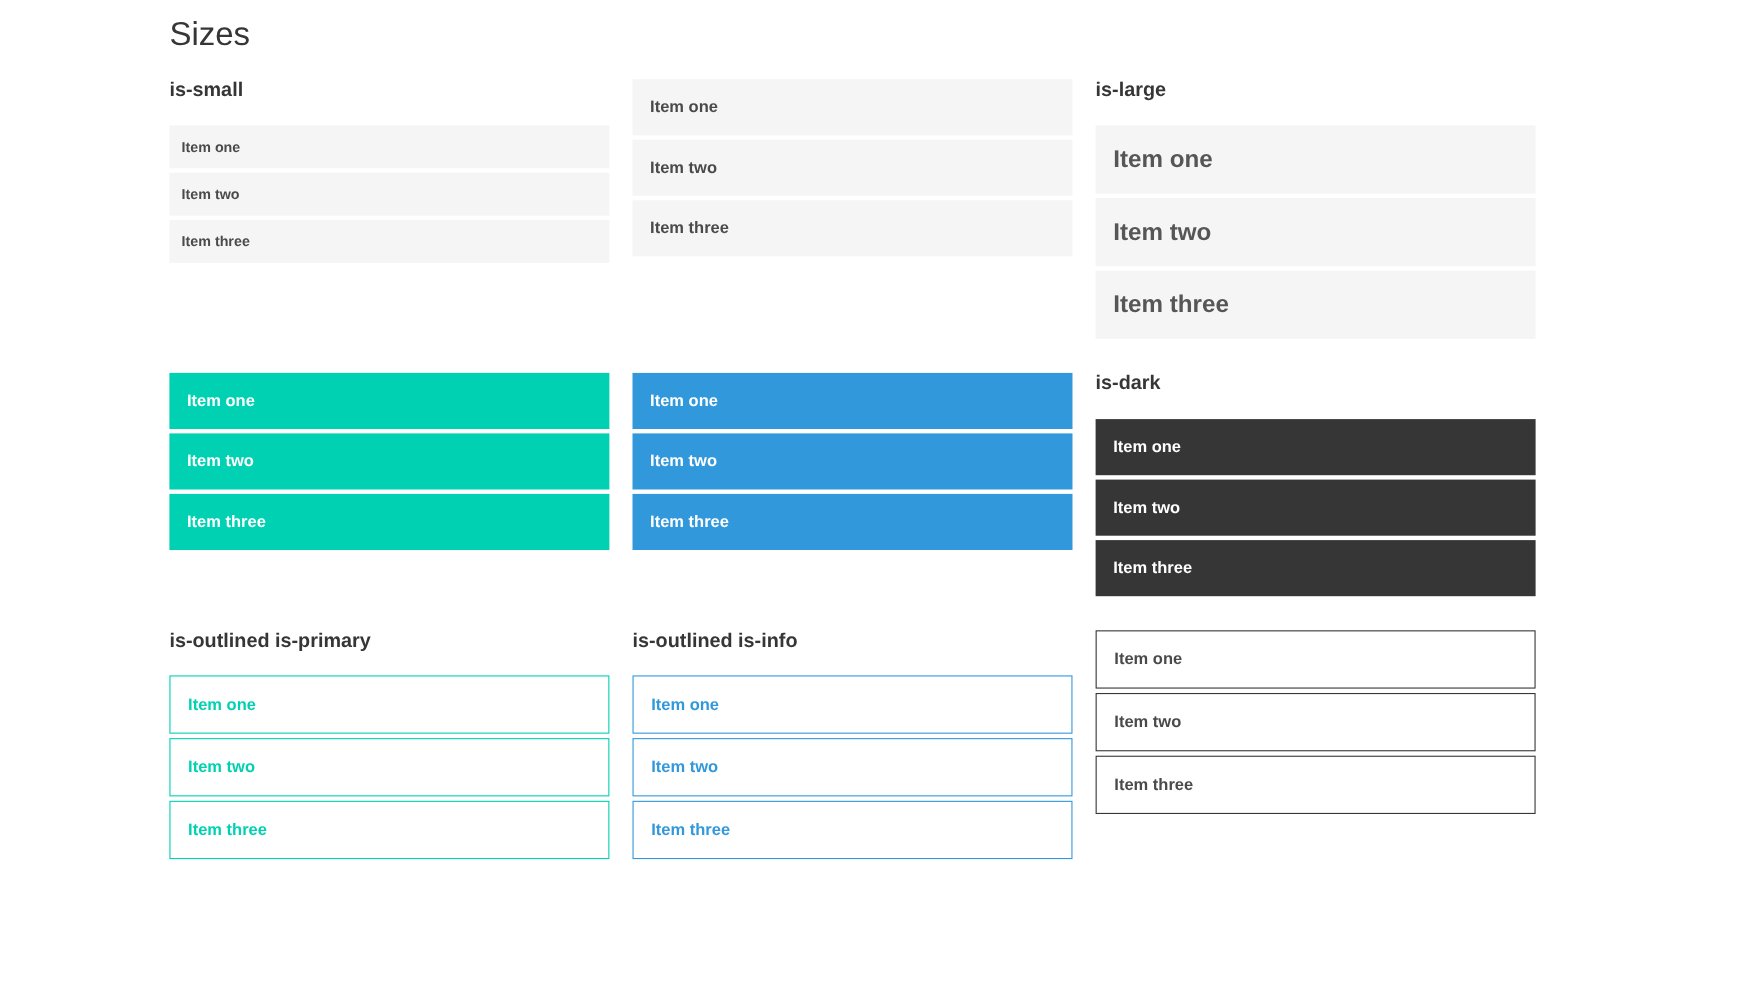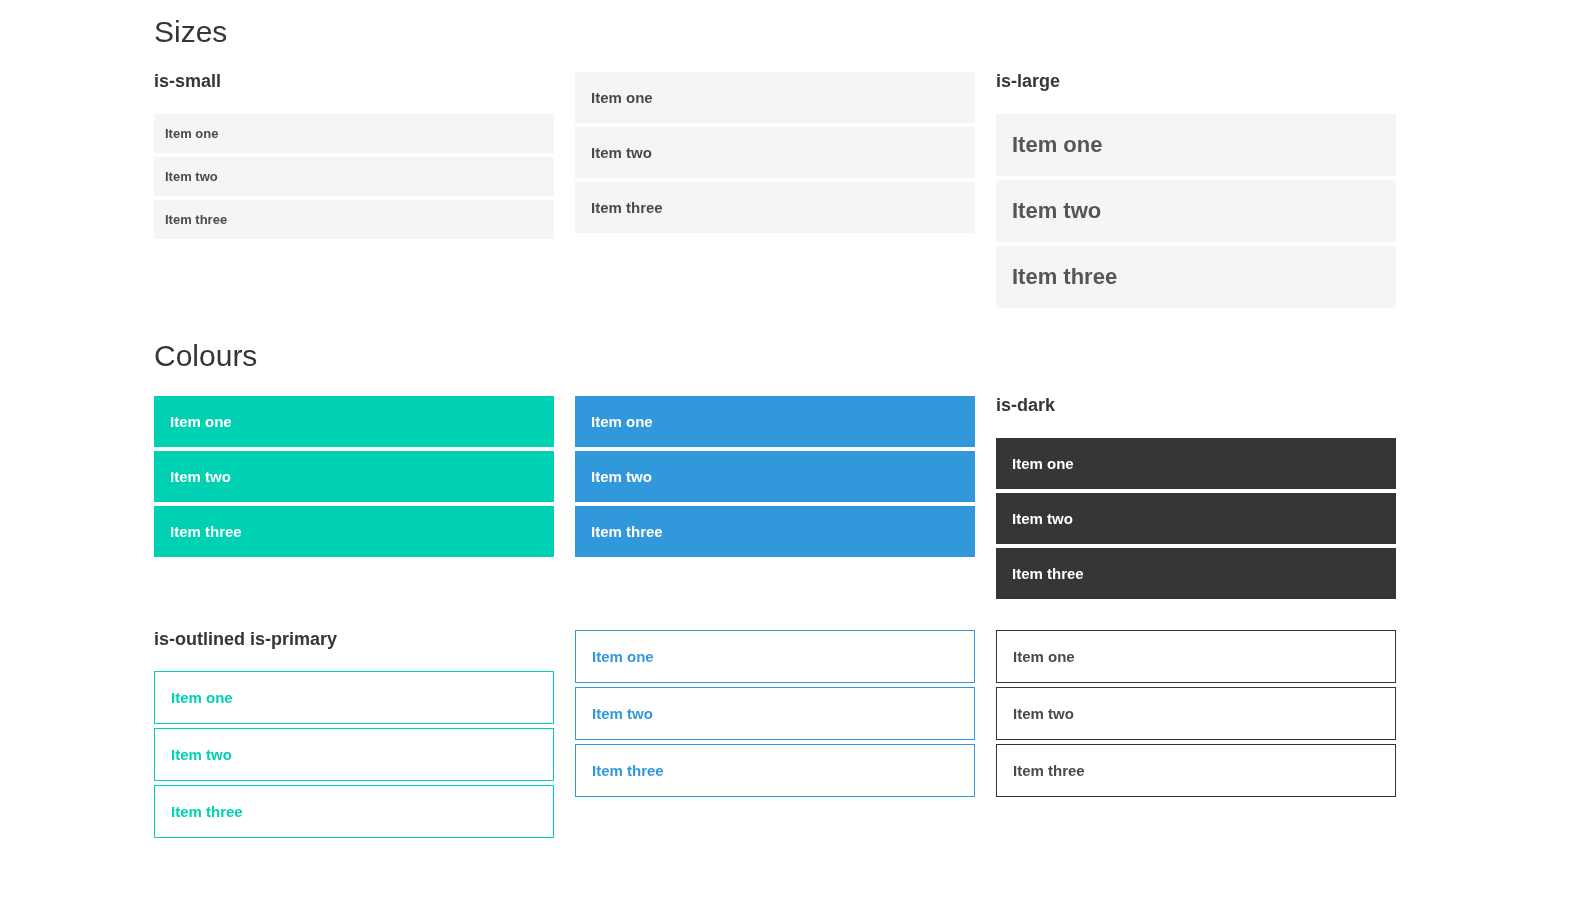--- a/index.html
+++ b/index.html
@@ -103,21 +103,20 @@
             <div class="list-item">Item one</div>
             <div class="list-item">Item two</div>
             <div class="list-item">Item three</div>
           </div>
         </div>
 
       </div>
     </div>
 
     <div class="section">
-      <h2 class="section-title">Colours</h2>
       <div class="grid">
 
         <div>
           <div class="list colour c-primary">
             <div class="list-item">Item one</div>
             <div class="list-item">Item two</div>
             <div class="list-item">Item three</div>
           </div>
         </div>
 
@@ -147,20 +146,21 @@
         <div>
           <h3 class="group-label">is-outlined is-primary</h3>
           <div class="list outlined o-primary">
             <div class="list-item">Item one</div>
             <div class="list-item">Item two</div>
             <div class="list-item">Item three</div>
           </div>
         </div>
 
         <div>
+          <h3 class="group-label">is-outlined is-info</h3>
           <div class="list outlined o-info">
             <div class="list-item">Item one</div>
             <div class="list-item">Item two</div>
             <div class="list-item">Item three</div>
           </div>
         </div>
 
         <div>
           <div class="list outlined o-dark">
             <div class="list-item">Item one</div>

